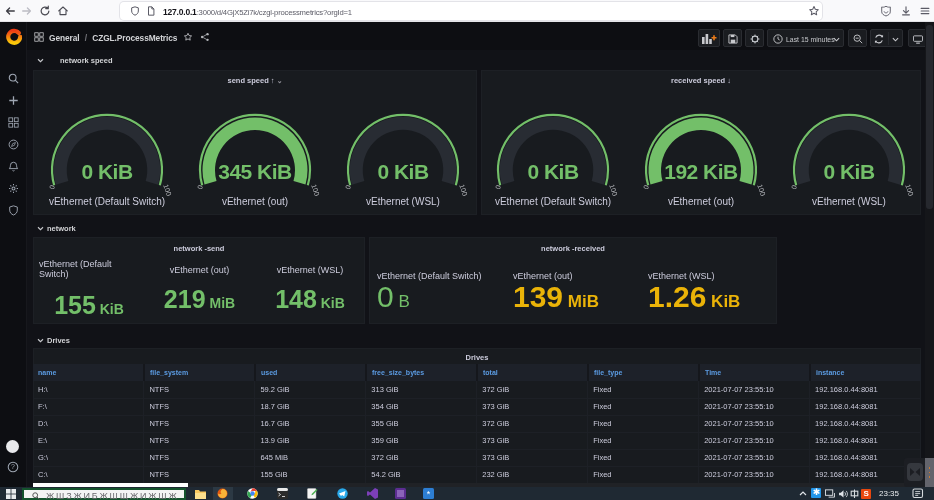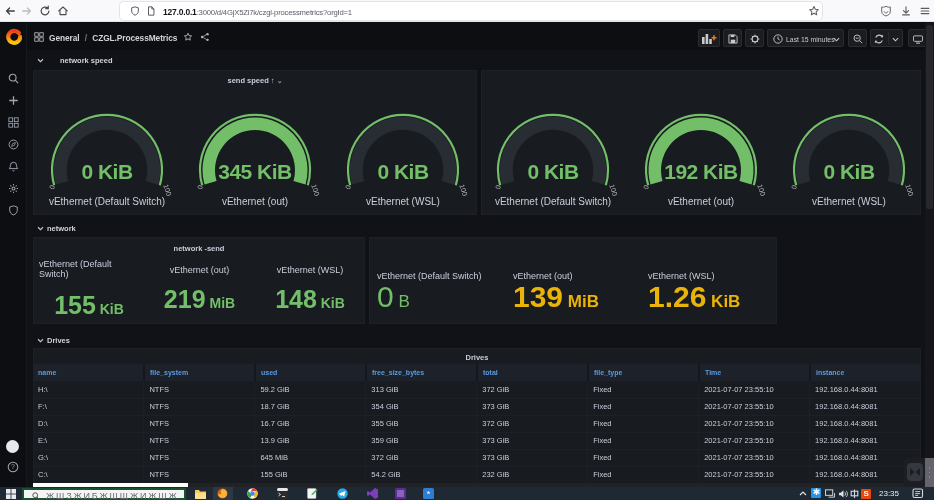--- a/index.html
+++ b/index.html
@@ -179,20 +179,21 @@
   </div>
 
   <svg class="abs" style="left:37px;top:58px" width="7" height="5" viewBox="0 0 8 6">
       <path d="M1 1.5l3 3 3-3" stroke="#c8c9cd" stroke-width="1.3" fill="none"></path>
     </svg>
   <div class="abs rowhdr" style="left:47px;top:56px;padding-left:13px;">network speed</div>
 
   <div class="panel" style="left:33px;top:70px;width:444px;height:145px;"></div>
   <div class="panel" style="left:481px;top:70px;width:440px;height:145px;"></div>
   <div class="abs ptitle" style="left:33px;top:76px;width:444px;">send speed ↑ <span style="color:#8e8e96;font-size:7px;">⌄</span></div>
+  <div class="abs ptitle" style="left:481px;top:76px;width:440px;">received speed ↓</div>
 
   <svg width="0" height="0" style="position:absolute">
     <defs>
       <g id="gauge-ring">
           <path d="M 20.2 73.2 A 55 55 0 1 1 125.8 73.2" stroke="#73BF69" stroke-width="2.2" fill="none"></path>
         </g>
       <g id="gauge-empty">
           <use href="#gauge-ring"></use>
           <path d="M 28.1 70.9 A 46.75 46.75 0 1 1 117.9 70.9" stroke="#282c33" stroke-width="13" fill="none"></path>
         </g>
@@ -257,20 +258,21 @@
   <div class="abs gname" style="left:776px;top:196px;width:146px;">vEthernet (WSL)</div>
 
   <svg class="abs" style="left:37px;top:226px" width="7" height="5" viewBox="0 0 8 6">
       <path d="M1 1.5l3 3 3-3" stroke="#c8c9cd" stroke-width="1.3" fill="none"></path>
     </svg>
   <div class="abs rowhdr" style="left:47px;top:224px;">network</div>
 
   <div class="panel" style="left:33px;top:237px;width:332px;height:87px;"></div>
   <div class="panel" style="left:369px;top:237px;width:408px;height:87px;"></div>
   <div class="abs ptitle" style="left:33px;top:244px;width:332px;">network -send</div>
+  <div class="abs ptitle" style="left:369px;top:244px;width:408px;">network -received</div>
 
   <div class="abs statlabel" style="left:39px;top:259px;width:82px;">vEthernet (Default Switch)</div>
   <div class="abs" style="left:33px;top:292px;width:112px;text-align:center;white-space:nowrap;line-height:26px;"><span class="green" style="font-size:25px;font-weight:700;">155<span style="font-size:14px;">&nbsp;KiB</span></span></div>
   <div class="abs statlabel" style="left:144px;top:265px;width:111px;text-align:center;">vEthernet (out)</div>
   <div class="abs" style="left:144px;top:286px;width:111px;text-align:center;white-space:nowrap;line-height:26px;"><span class="green" style="font-size:25px;font-weight:700;">219<span style="font-size:14px;">&nbsp;MiB</span></span></div>
   <div class="abs statlabel" style="left:255px;top:265px;width:110px;text-align:center;">vEthernet (WSL)</div>
   <div class="abs" style="left:255px;top:286px;width:110px;text-align:center;white-space:nowrap;line-height:26px;"><span class="green" style="font-size:25px;font-weight:700;">148<span style="font-size:14px;">&nbsp;KiB</span></span></div>
 
   <div class="abs statlabel" style="left:377px;top:271px;white-space:nowrap;">vEthernet (Default Switch)</div>
   <div class="abs" style="left:377px;top:282px;white-space:nowrap;line-height:30px;"><span class="green" style="font-size:30px;font-weight:400;">0<span style="font-size:17px;">&nbsp;B</span></span></div>

